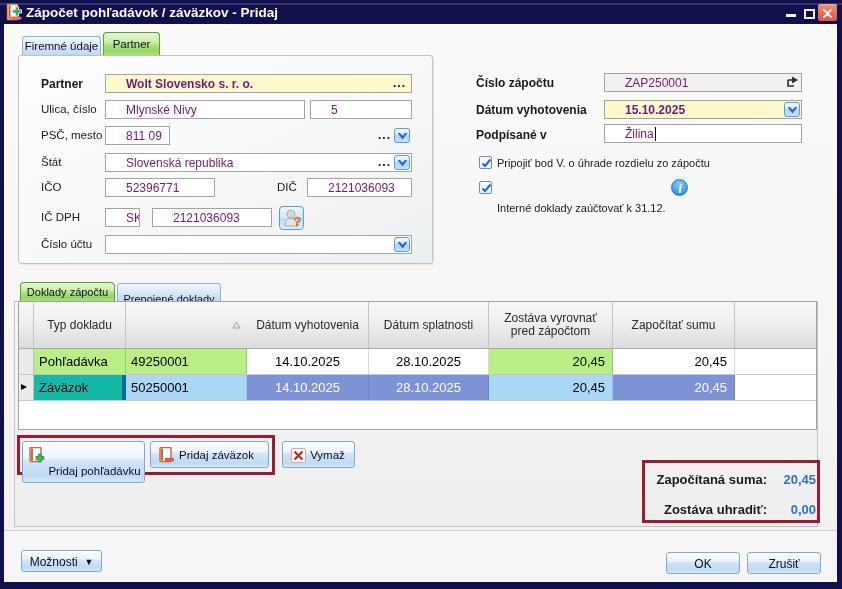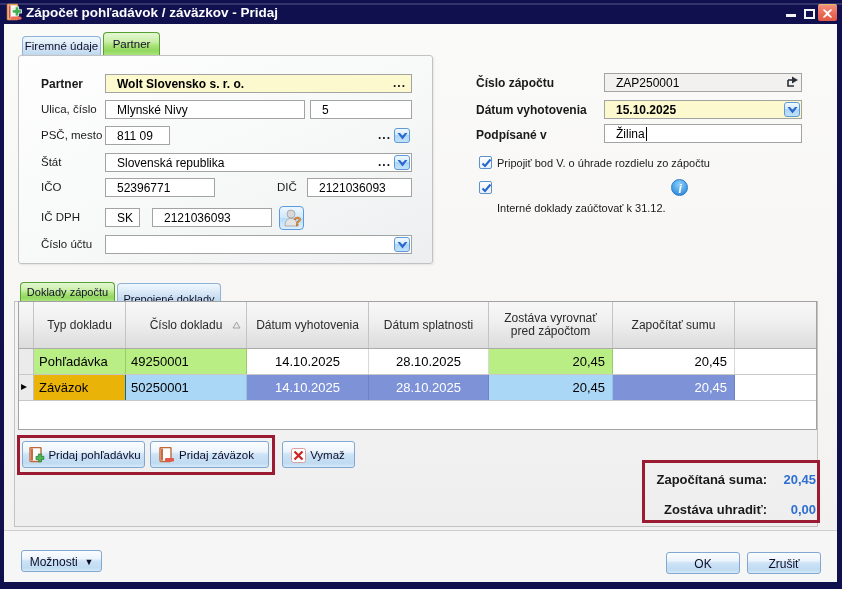--- a/index.html
+++ b/index.html
@@ -8,21 +8,21 @@
 #win { position:absolute; left:0; top:0; width:842px; height:589px; background:#11104e; }
 #topline { position:absolute; left:0px; top:3px; width:842px; height:2px; background:#33336d; }
 #client { position:absolute; left:4px; top:24px; width:833px; height:558px;
   background:linear-gradient(180deg,#fafaf9 0%,#f7f6f5 55%,#f1f0ef 100%); }
 .abs { position:absolute; }
 #client > .lbl, #client > .fld, #client > .dots, #client > .cbtn, #client > .chk { z-index:3; }
 .lbl { position:absolute; font-size:11.5px; color:#1a1a1a; white-space:nowrap; }
 .lbl.b { font-size:12px; }
 .b { font-weight:bold; }
 .fld { position:absolute; border:1px solid #a3a3a3; background:#fff; font-size:12px;
-  color:#000000; padding:2px 0 0 11px; white-space:nowrap; overflow:hidden; height:19px; }
+  color:#701a75; padding:2px 0 0 20px; white-space:nowrap; overflow:hidden; height:19px; }
 .yellow { background:#fcf9cf; }
 .grey { background:#f2f1ef; }
 .dots { position:absolute; font-size:12px; font-weight:bold; color:#111; letter-spacing:1px; }
 .cbtn { position:absolute; width:16px; height:15px; border:1px solid #5e9ad8; border-radius:3px;
   background:linear-gradient(180deg,#f2f9ff 0%,#d4eafc 45%,#aed4f4 50%,#c2e2fa 100%); }
 .cbtn svg { position:absolute; left:2px; top:3px; }
 .tab { position:absolute; border-radius:4px 4px 0 0; font-size:11.5px; text-align:center;
   color:#10102a; }
 .tabblue { border:1px solid #8fb2d6; border-bottom:none;
   background:linear-gradient(180deg,#f0f8fe 0%,#dbe9f7 45%,#bfd8ee 100%); }
@@ -167,21 +167,20 @@
 
   <div class="abs" style="left:10px;top:277px;width:804px;height:226px;border:1px solid #c3c3c3;
     background:linear-gradient(180deg,#f6f6f6 0%,#f1f1f1 60%,#eeeeee 100%);z-index:2;"></div>
 
   <div class="abs" id="grid" style="left:14px;top:277px;width:799px;height:129px;border:1px solid #a2a2a2;background:#fff;z-index:3;">
 
     <div class="abs" style="left:0;top:0;width:797px;height:47px;border-bottom:1px solid #ababab;
       background:linear-gradient(180deg,#f7f7f7 0%,#efefef 45%,#e4e4e4 75%,#dcdcdc 100%);">
       <div class="hdrcell" style="left:0;width:15px;"></div>
       <div class="hdrcell" style="left:15px;width:92px;">Typ dokladu</div>
-      <div class="hdrcell" style="left:107px;width:121px;">Číslo dokladu</div>
       <div class="hdrcell" style="left:228px;width:122px;">Dátum vyhotovenia</div>
       <div class="hdrcell" style="left:350px;width:120px;">Dátum splatnosti</div>
       <div class="hdrcell" style="left:470px;width:124px;">Zostáva vyrovnať<br>pred zápočtom</div>
       <div class="hdrcell" style="left:594px;width:122px;">Započítať sumu</div>
       <div class="hdrcell" style="left:716px;width:82px;border-right:none;"></div>
       <svg class="abs" style="left:213px;top:19px;" width="9" height="8" viewBox="0 0 9 8">
             <path d="M4.5 1 L8 7 L1 7 Z" fill="#e8e8e8" stroke="#9a9a9a" stroke-width="0.9"></path>
           </svg>
     </div>
 
@@ -190,31 +189,31 @@
       <div class="cell" style="left:15px;width:92px;background:#b9ee85;border-right:1px solid #9ec86a;">Pohľadávka</div>
       <div class="cell" style="left:107px;width:121px;background:#b9ee85;border-right:1px solid #9ec86a;">49250001</div>
       <div class="cell cc" style="left:228px;width:122px;border-right:1px solid #d8d8d8;">14.10.2025</div>
       <div class="cell cc" style="left:350px;width:120px;border-right:1px solid #d8d8d8;">28.10.2025</div>
       <div class="cell cr" style="left:470px;width:124px;background:#b9ee85;border-right:1px solid #9ec86a;">20,45</div>
       <div class="cell cr" style="left:594px;width:122px;border-right:1px solid #d8d8d8;">20,45</div>
     </div>
 
     <div class="abs" style="left:0;top:73px;width:797px;height:26px;border-bottom:1px solid #c8c8c8;">
       <div class="cell" style="left:0;width:15px;background:#ebebeb;border-right:1px solid #c0c0c0;padding:4px 0 0 2px;font-size:12px;">▸</div>
-      <div class="cell" style="left:15px;width:92px;background:#eab308;border-right:1px solid #0369a1;">Záväzok</div>
+      <div class="cell" style="left:15px;width:92px;background:#14b8a6;border-right:4px solid #0369a1;">Záväzok</div>
       <div class="cell" style="left:107px;width:121px;background:#abd7f6;border-right:1px solid #93c3e8;">50250001</div>
       <div class="cell cc" style="left:228px;width:122px;background:#7e92d8;color:#fff;border-right:1px solid #6e82cc;">14.10.2025</div>
       <div class="cell cc" style="left:350px;width:120px;background:#7e92d8;color:#fff;border-right:1px solid #6e82cc;">28.10.2025</div>
       <div class="cell cr" style="left:470px;width:124px;background:#abd7f6;border-right:1px solid #93c3e8;">20,45</div>
       <div class="cell cr" style="left:594px;width:122px;background:#7e92d8;color:#fff;border-right:1px solid #6e82cc;">20,45</div>
     </div>
   </div>
 
   <div class="abs" style="left:13px;top:411px;width:258px;height:40px;border:3px solid #9b1b33;z-index:4;"></div>
-  <div class="btn" style="left:18px;top:417px;width:123px;height:27px;padding-top:6px;z-index:5;">
+  <div class="btn" style="left:18px;top:417px;width:123px;height:42px;padding-top:22px;z-index:5;">
     <svg style="position:absolute;left:6px;top:5px" width="16" height="17" viewBox="0 0 16 17">
       <rect x="1" y="0.5" width="11" height="14" fill="#fdfdfb" stroke="#c06a3a" stroke-width="1.4" rx="1"></rect>
       <rect x="2" y="1.5" width="2" height="12" fill="#cc6a45"></rect>
       <path d="M9 7 h4 v3 h3 v4 h-3 v3 h-4 v-3 h-3 v-4 h3 z" transform="scale(0.78) translate(3,2)" fill="#4cb65a" stroke="#2e8038" stroke-width="1"></path>
     </svg>
     <span style="margin-left:22px;font-size:11.5px;">Pridaj pohľadávku</span>
   </div>
   <div class="btn" style="left:146px;top:417px;width:119px;height:27px;padding-top:6px;z-index:5;">
     <svg style="position:absolute;left:8px;top:5px" width="16" height="17" viewBox="0 0 16 17">
       <rect x="1" y="0.5" width="11" height="14" fill="#fdfdfb" stroke="#c06a3a" stroke-width="1.4" rx="1"></rect>

